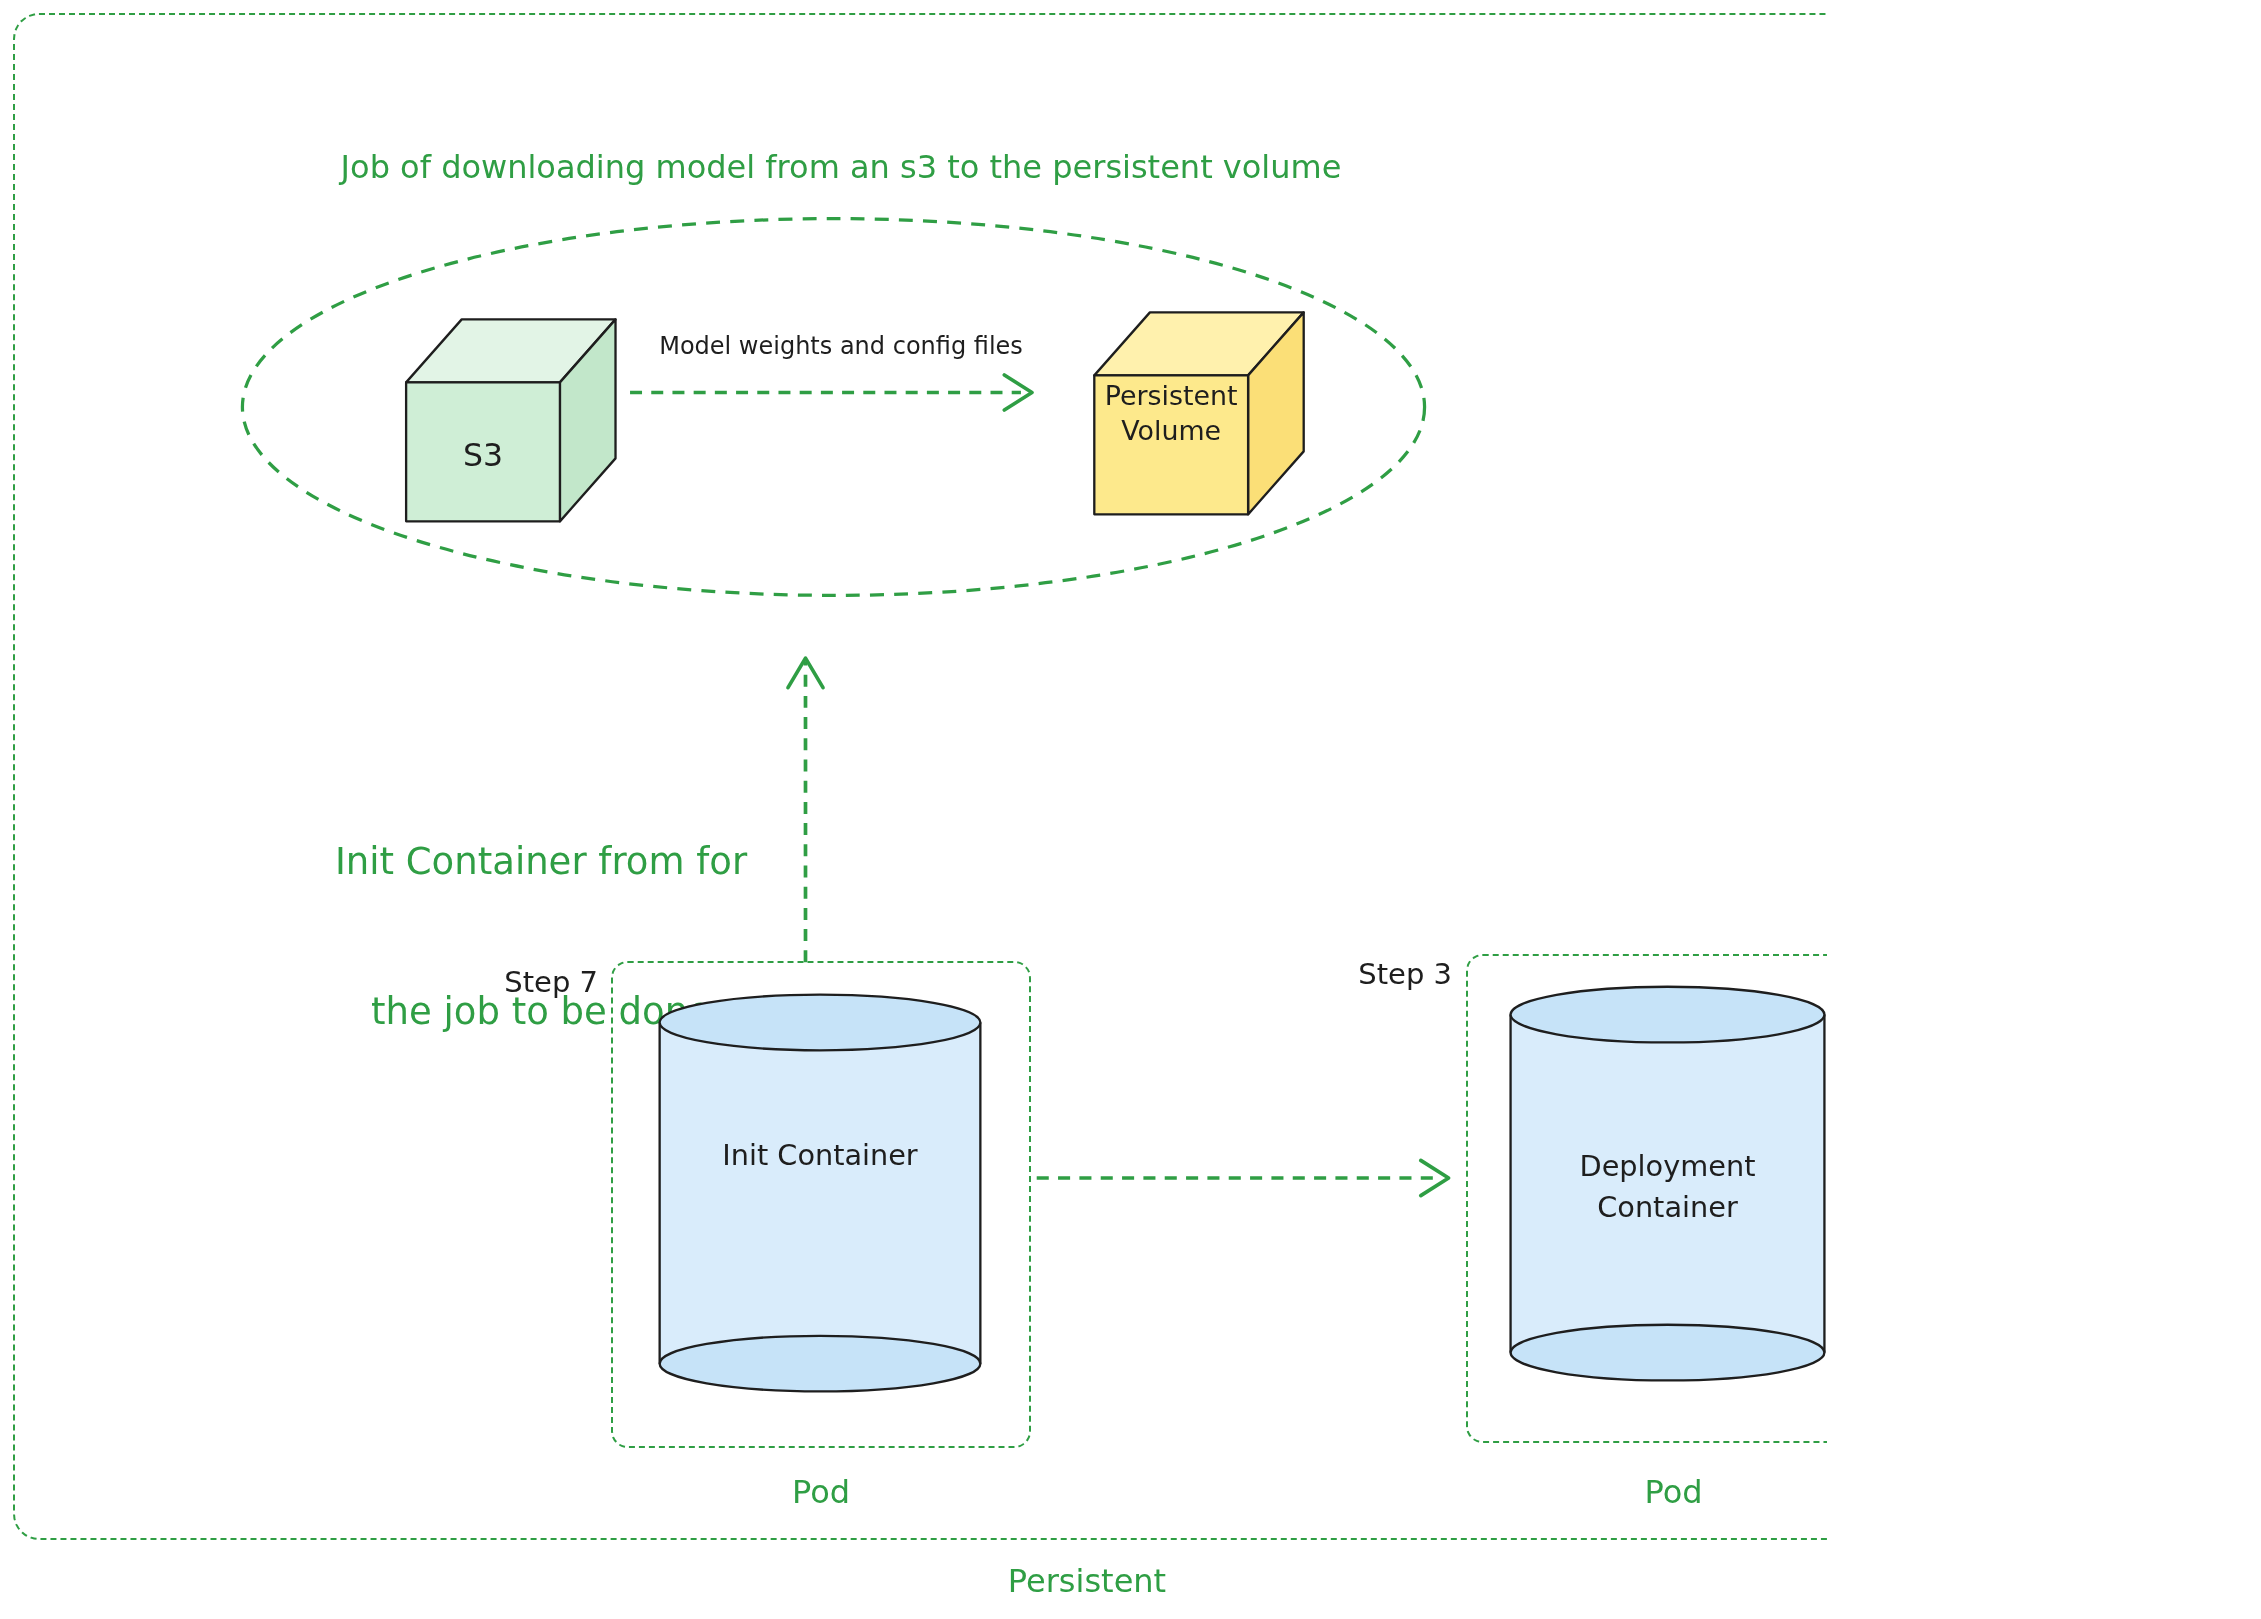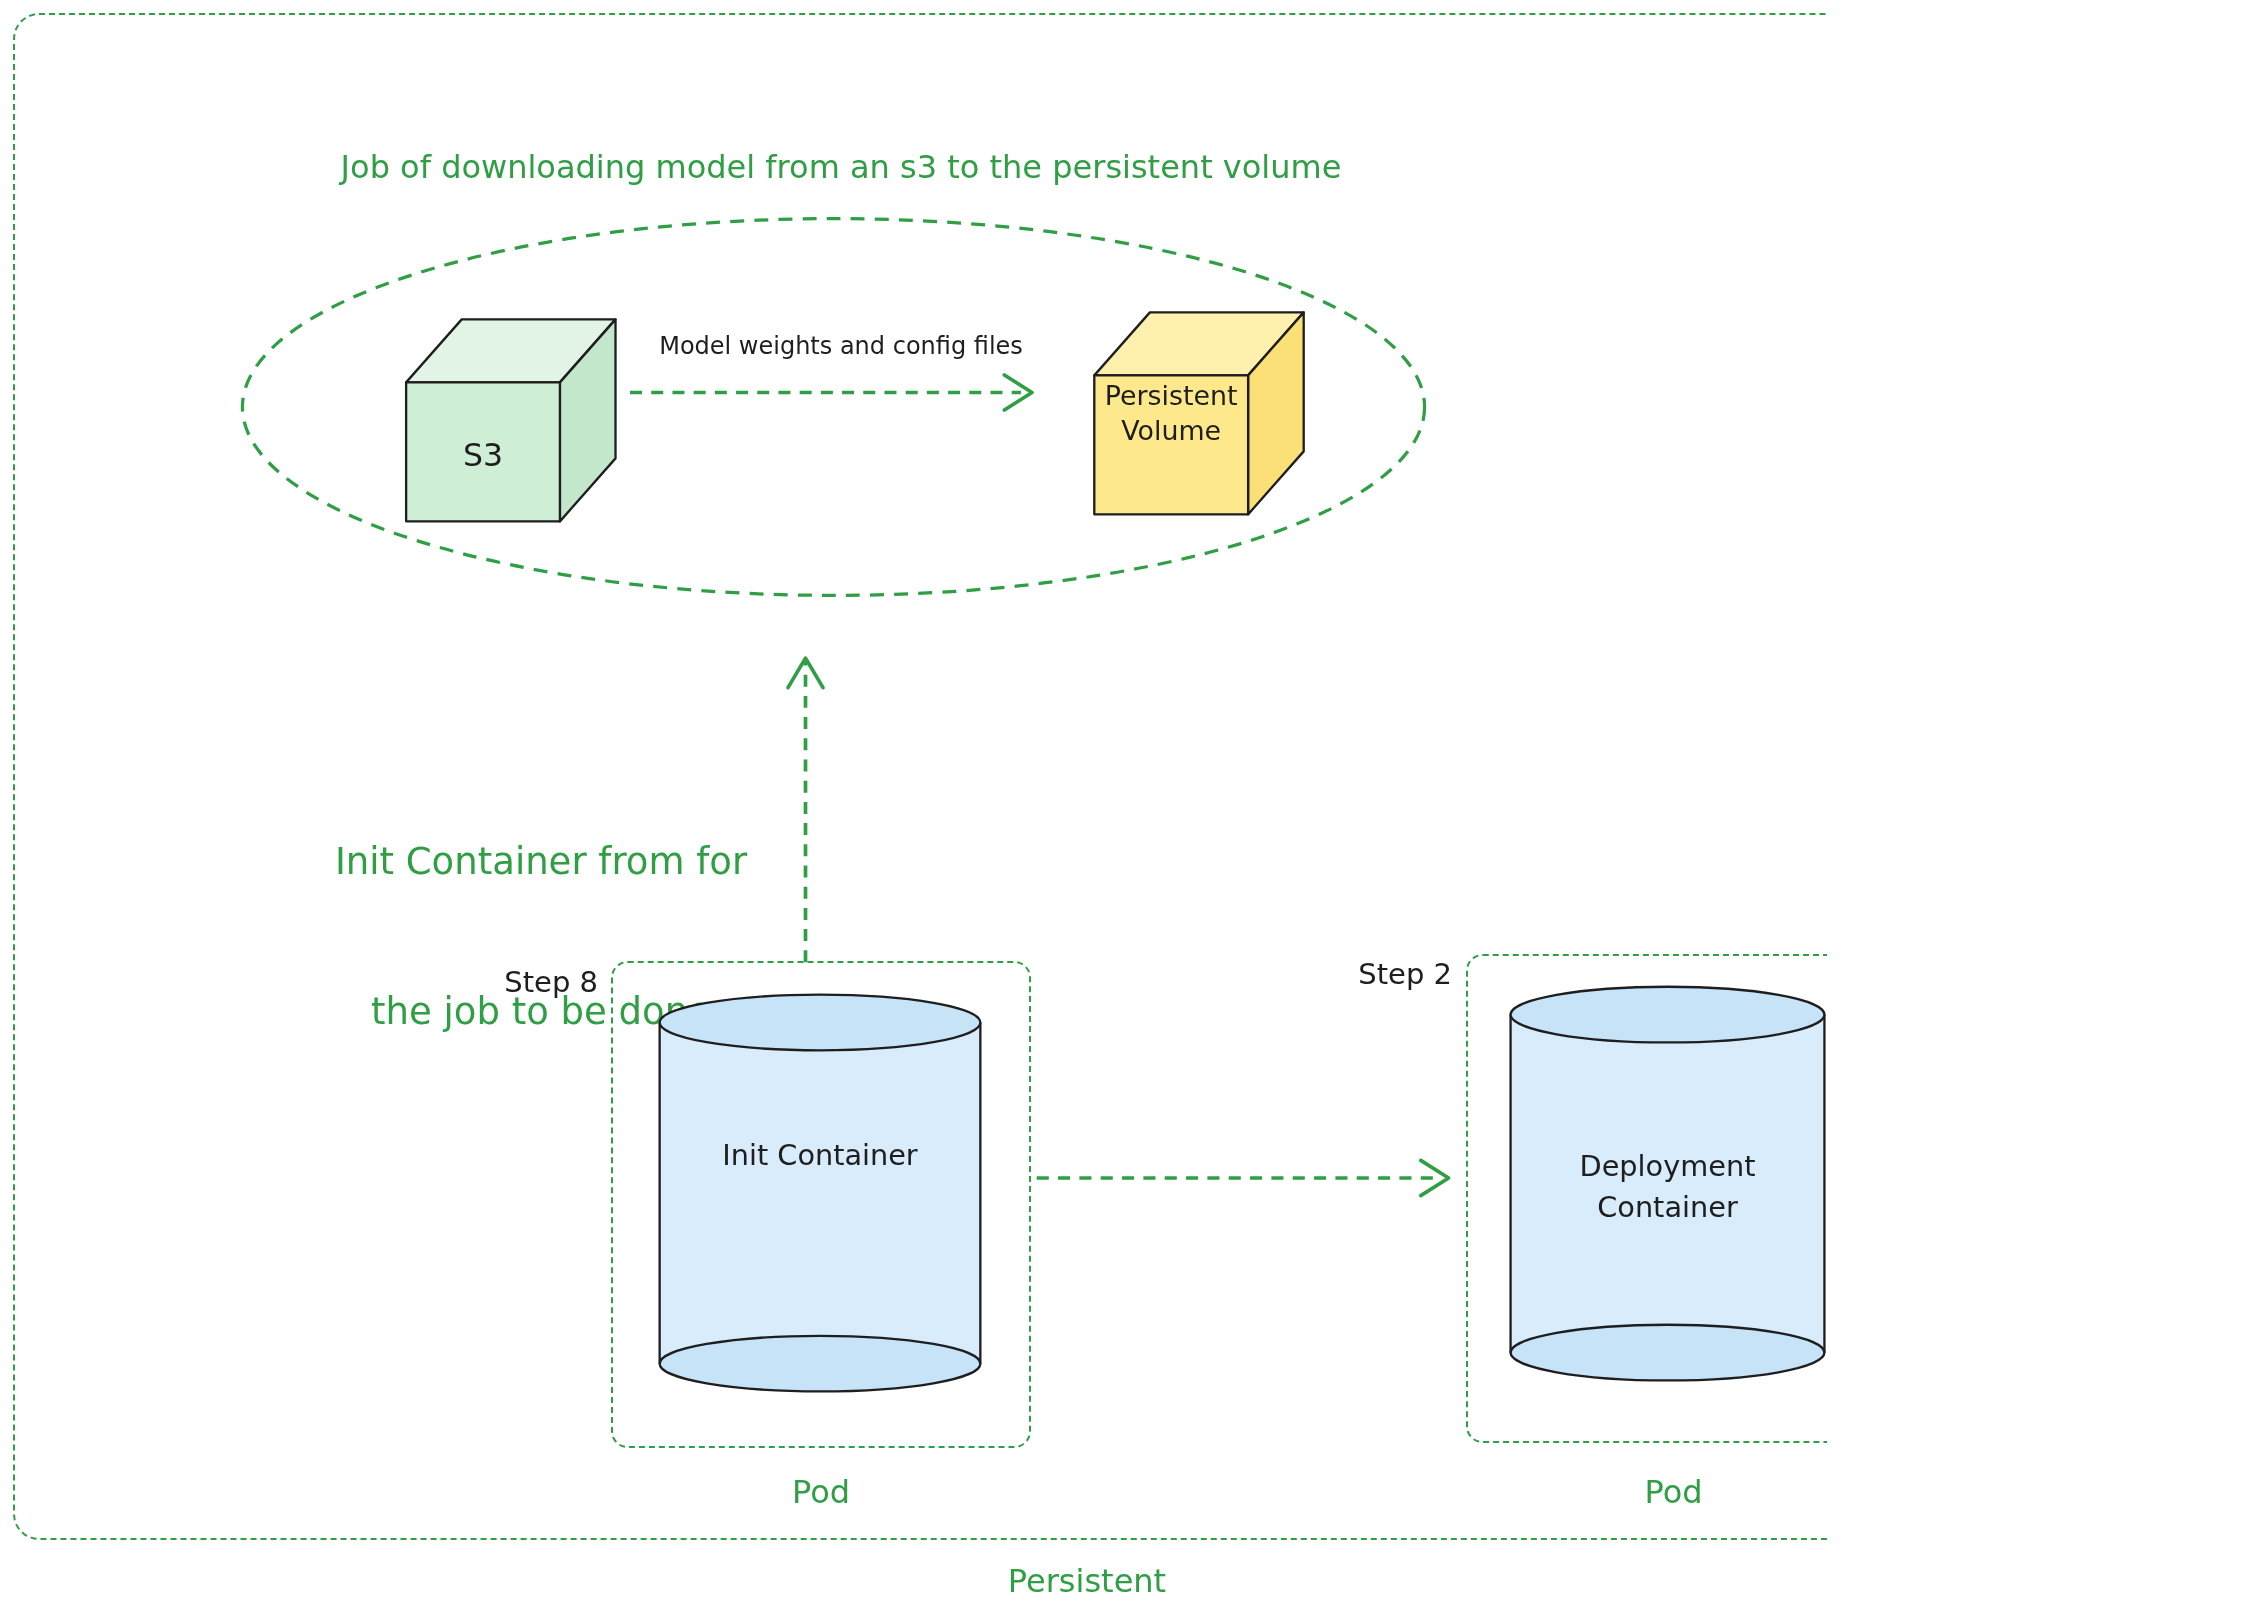--- a/index.html
+++ b/index.html
@@ -77,41 +77,41 @@
   <svg style="left:776px; top:644px;" width="59" height="325" viewBox="0 0 64 350">
     <line x1="32" y1="344" x2="32" y2="18" stroke="#2f9e44" stroke-width="4" stroke-dasharray="13 10"></line>
     <path d="M 13 46 L 32 14 L 51 46" fill="none" stroke="#2f9e44" stroke-width="4" stroke-linecap="round" stroke-linejoin="round"></path>
   </svg>
 
   <div class="label green" style="left:300px; top:737px; width:482px; font-size:37px; line-height:1.35; text-align:center;">
     <div>Init Container from for</div>
     <div>the job to be done</div>
   </div>
 
-  <div class="label ink" style="left:464px; top:965px; width:134px; font-size:29px; text-align:right;">Step 8</div>
+  <div class="label ink" style="left:464px; top:965px; width:134px; font-size:29px; text-align:right;">Step 7</div>
 
   <div class="pod-border" style="left:611px; top:961px; width:420px; height:487px;"></div>
 
   <svg style="left:654px; top:991px;" width="332" height="406" viewBox="0 0 358 438">
     <rect x="6" y="34" width="346" height="368" fill="#d9ecfb"></rect>
     <ellipse cx="179" cy="402" rx="173" ry="30" fill="#c6e3f8" stroke="#1e1e1e" stroke-width="2.5"></ellipse>
     <line x1="6" y1="34" x2="6" y2="402" stroke="#1e1e1e" stroke-width="2.5"></line>
     <line x1="352" y1="34" x2="352" y2="402" stroke="#1e1e1e" stroke-width="2.5"></line>
     <ellipse cx="179" cy="34" rx="173" ry="30" fill="#c6e3f8" stroke="#1e1e1e" stroke-width="2.5"></ellipse>
     <text x="179" y="188" text-anchor="middle" font-size="31" fill="#1e1e1e">Init Container</text>
   </svg>
 
   <div class="label green" style="left:611px; top:1473px; width:420px; font-size:32px; text-align:center;">Pod</div>
 
   <svg style="left:1033px; top:1150px;" width="436" height="56" viewBox="0 0 470 60">
     <line x1="4" y1="30" x2="436" y2="30" stroke="#2f9e44" stroke-width="4" stroke-dasharray="13 10"></line>
     <path d="M 418 11 L 448 30 L 418 49" fill="none" stroke="#2f9e44" stroke-width="4" stroke-linecap="round" stroke-linejoin="round"></path>
   </svg>
 
-  <div class="label ink" style="left:1322px; top:957px; width:130px; font-size:29px; text-align:right;">Step 2</div>
+  <div class="label ink" style="left:1322px; top:957px; width:130px; font-size:29px; text-align:right;">Step 3</div>
 
   <div class="pod-border" style="left:1466px; top:954px; width:415px; height:489px;"></div>
 
   <svg style="left:1505px; top:983px;" width="325" height="403" viewBox="0 0 350 434">
     <rect x="6" y="34" width="338" height="364" fill="#d9ecfb"></rect>
     <ellipse cx="175" cy="398" rx="169" ry="30" fill="#c6e3f8" stroke="#1e1e1e" stroke-width="2.5"></ellipse>
     <line x1="6" y1="34" x2="6" y2="398" stroke="#1e1e1e" stroke-width="2.5"></line>
     <line x1="344" y1="34" x2="344" y2="398" stroke="#1e1e1e" stroke-width="2.5"></line>
     <ellipse cx="175" cy="34" rx="169" ry="30" fill="#c6e3f8" stroke="#1e1e1e" stroke-width="2.5"></ellipse>
     <text x="175" y="208" text-anchor="middle" font-size="31" fill="#1e1e1e">Deployment</text>

